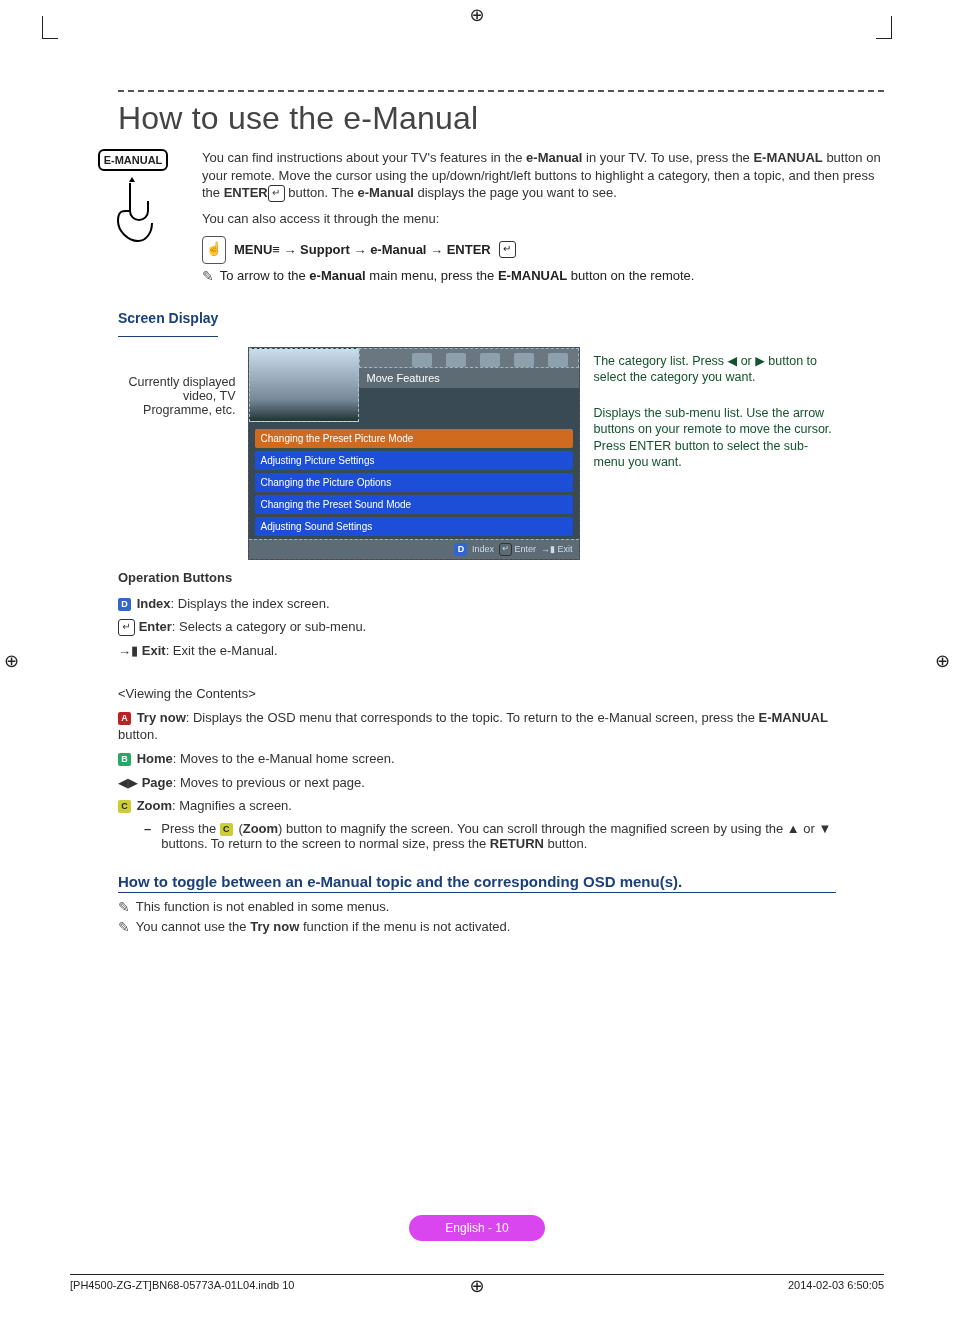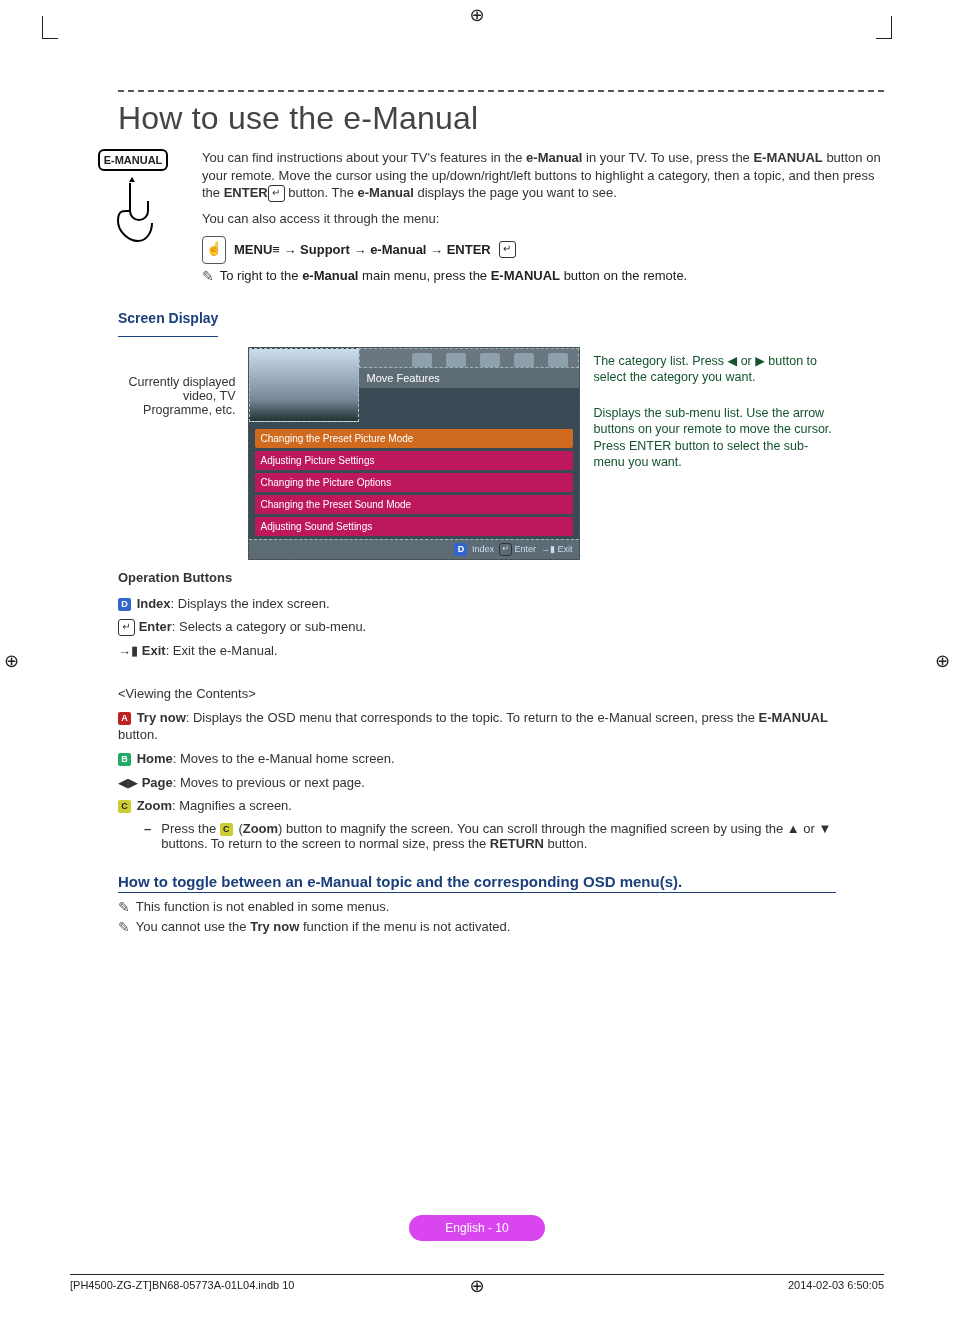--- a/index.html
+++ b/index.html
@@ -138,21 +138,21 @@
     padding:4px 8px;
     font-size:11px;
   }
   .sd-menu {
     padding:4px 0 0 0;
   }
   .sd-item {
     margin:3px 6px;
     padding:4px 6px;
     font-size:10px;
-    background:#be185d;
+    background:#1d4ed8;
     border-radius:2px;
   }
   .sd-item.active {
     background:#cf6a1f;
     color:#fff;
   }
   .sd-footer {
     border-top:1px dashed #9bb;
     text-align:right;
     padding:3px 6px;
@@ -287,21 +287,21 @@
       </p>
       <p>You can also access it through the menu:</p>
       <div class="menu-path">
         <span class="hand-icon">☝</span>
         <span style="font-weight:600">MENU≡ → Support → e-Manual → ENTER</span>
           <span class="enter-icon">↵</span>
       </div>
       <div class="note-line">
         <span class="note-icon">✎</span>
         <span>
-          <span>To right to the </span><b>e-Manual</b><span> main menu, press the </span><b>E-MANUAL</b><span> button on the remote.</span>
+          <span>To arrow to the </span><b>e-Manual</b><span> main menu, press the </span><b>E-MANUAL</b><span> button on the remote.</span>
         </span>
       </div>
     </div>
   </div>
 
   <div class="section-head">Screen Display</div>
 
   <div class="sd-wrap">
     <div class="sd-left">Currently displayed video, TV Programme, etc.</div>
     <div class="sd-screen">

